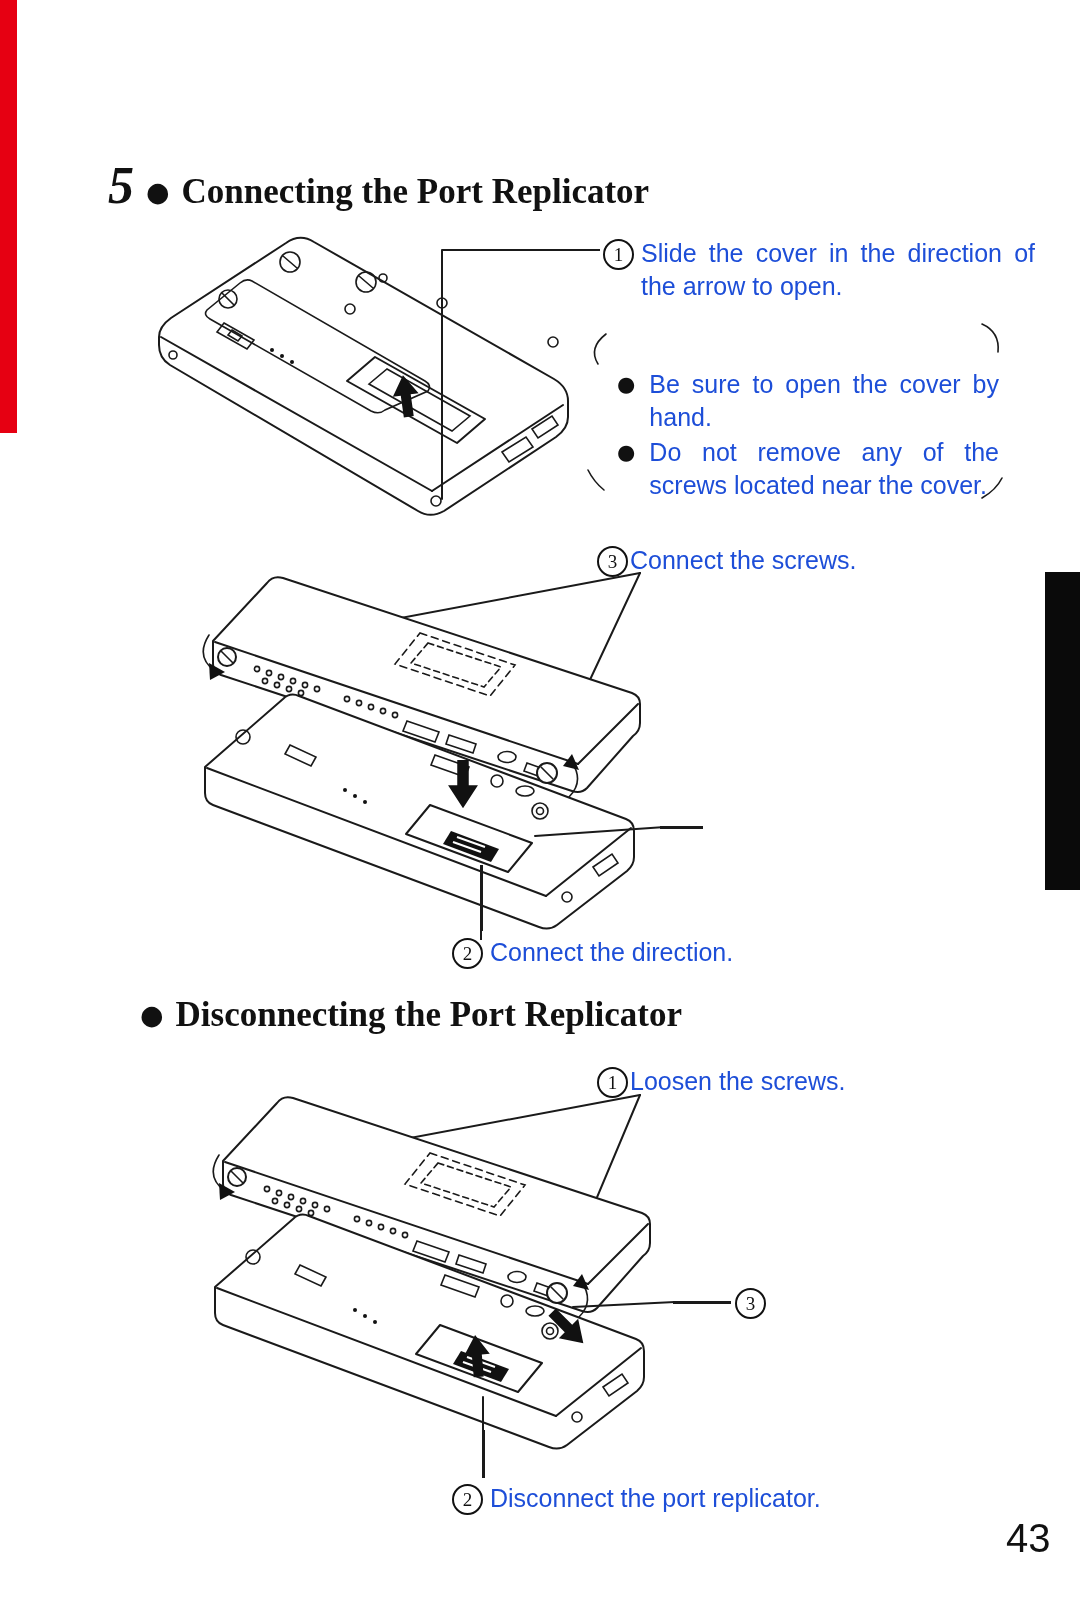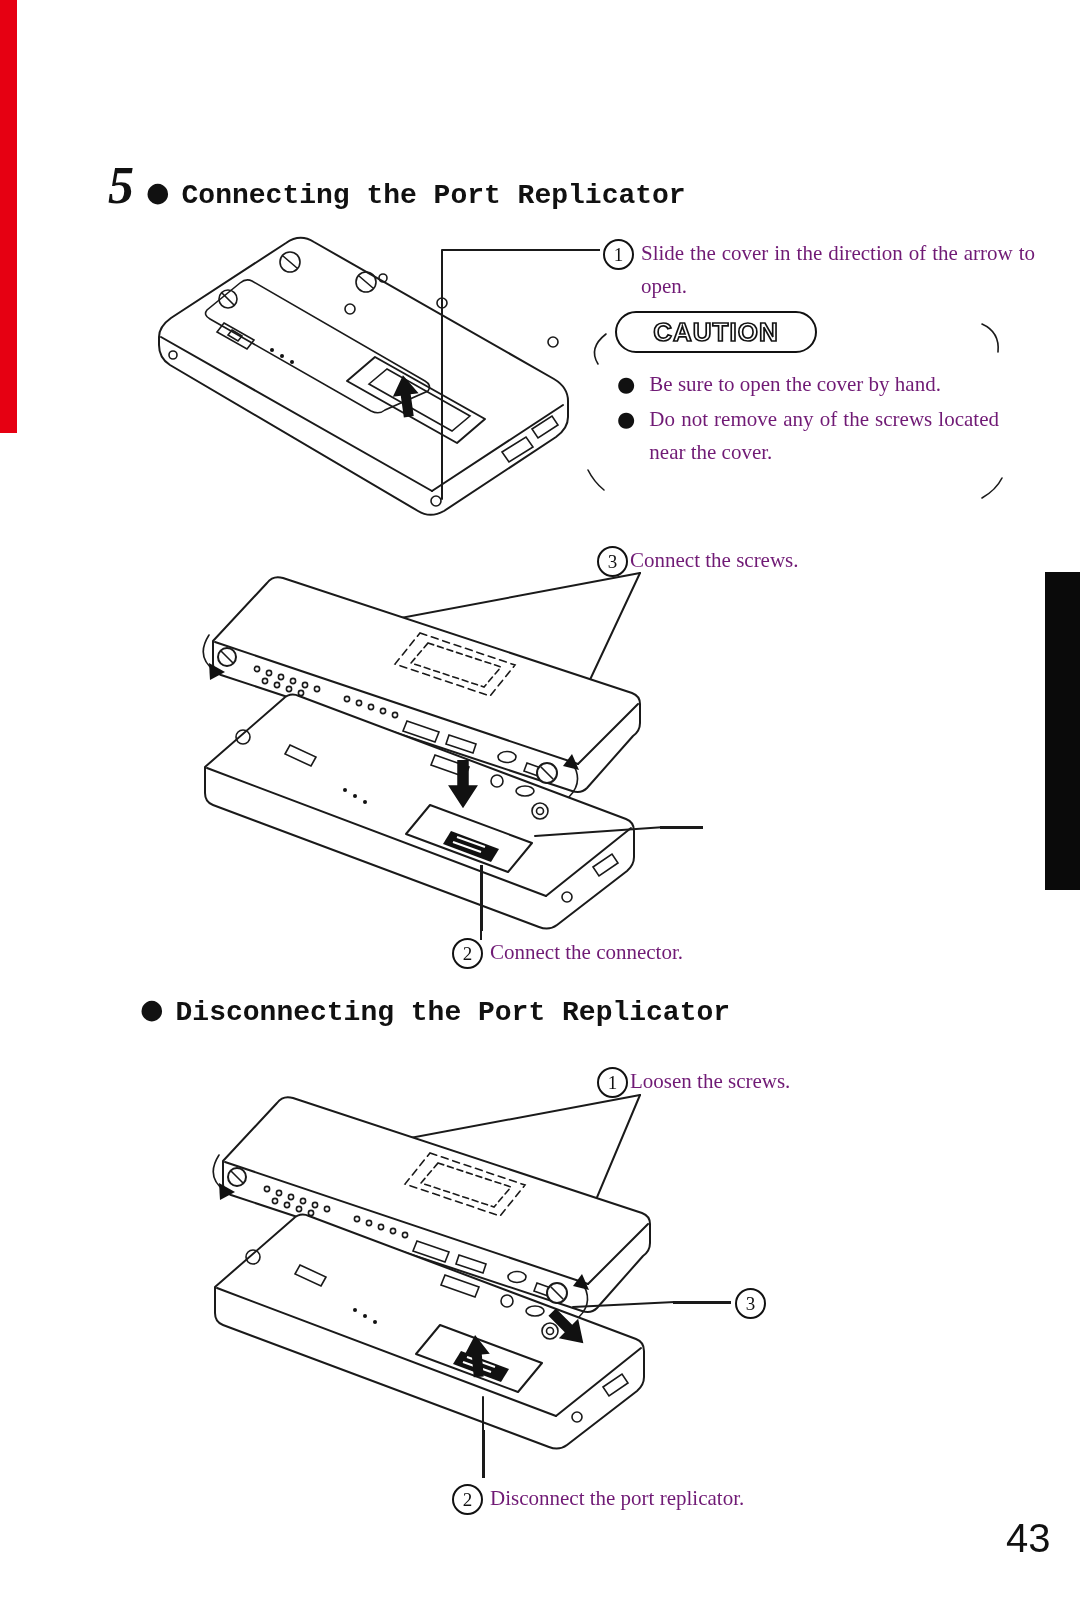--- a/index.html
+++ b/index.html
@@ -1,30 +1,30 @@
 <!DOCTYPE html>
 <html><head>
 <meta charset="utf-8">
 <style>
   html,body{margin:0;padding:0;background:#888;}
   #page{position:relative;width:1080px;height:1607px;background:#ffffff;overflow:hidden;
         font-family:"Liberation Serif",serif;color:#111;}
   .abs{position:absolute;}
-  .serif{font-family:Liberation Serif, serif;font-size:21px;line-height:33px;color:#701a75;}
+  .serif{font-family:Liberation Sans, sans-serif;font-size:25px;line-height:33px;color:#1d4ed8;}
   .just{text-align:justify;}
   .step{display:flex;align-items:flex-start;}
   .circ{flex:0 0 auto;width:27px;height:27px;border:2px solid #111;border-radius:50%;
         display:flex;align-items:center;justify-content:center;
         font-size:19px;line-height:1;margin:2px 7px 0 0;font-family:"Liberation Serif",serif;}
   .heading{display:flex;align-items:baseline;}
   .num5{font-family:"Liberation Serif",serif;font-style:italic;font-weight:bold;font-size:52px;
         line-height:1;margin-right:12px;}
   .hdot{font-family:"DejaVu Sans",sans-serif;font-size:27px;line-height:1;margin-right:12px;
         position:relative;top:-2px;}
-  .htitle{font-family:Liberation Mono, monospace;font-weight:bold;font-size:28px;line-height:1;}
+  .htitle{font-family:Liberation Serif, serif;font-weight:bold;font-size:35px;line-height:1;}
   .callout{font-family:"Liberation Sans",sans-serif;font-weight:bold;font-size:27px;line-height:34px;}
   .pagenum{font-family:"Liberation Sans",sans-serif;font-size:40px;line-height:1;}
   .bullets{width:382px;}
   .bullet-row{display:flex;align-items:flex-start;margin-bottom:2px;}
   .bdot{font-family:"DejaVu Sans",sans-serif;font-size:21px;line-height:33px;margin-right:14px;flex:0 0 auto;}
   .hline{background:#1a1a1a;height:2.5px;}
   .vline{background:#1a1a1a;width:2.5px;}
   svg{display:block;}
   .ln{stroke:#1a1a1a;stroke-width:2;fill:none;stroke-linecap:round;stroke-linejoin:round;}
   .lnthin{stroke:#1a1a1a;stroke-width:1.6;fill:none;stroke-linecap:round;}
@@ -157,25 +157,20 @@
     <div class="serif just" style="width:398px;">Slide the cover in the direction of the arrow to open.</div>
   </div>
 
   <svg class="abs" width="436" height="205" viewBox="0 0 436 205" style="left:578px;top:300px;">
     <path class="lnthin" d="M28,34 Q10,48 20,64"></path>
     <path class="lnthin" d="M404,24 Q422,32 420,52"></path>
     <path class="lnthin" d="M10,170 Q16,182 26,190"></path>
     <path class="lnthin" d="M424,178 Q418,190 404,198"></path>
   </svg>
 
-  <div class="abs" style="left:615px;top:311px;border:2.5px solid #111;border-radius:24px;padding:2px 10px;">
-    <svg width="178" height="34">
-      <text x="89" y="26" text-anchor="middle" font-family="Liberation Sans, sans-serif" font-size="26" font-weight="bold" letter-spacing="1" fill="#ffffff" stroke="#111" stroke-width="1.7">CAUTION</text>
-    </svg>
-  </div>
 
   <div class="abs bullets" style="left:617px;top:368px;">
     <div class="bullet-row">
       <span class="bdot">●</span>
       <div class="serif just" style="width:384px;">Be sure to open the cover by hand.</div>
     </div>
     <div class="bullet-row">
       <span class="bdot">●</span>
       <div class="serif just" style="width:384px;">Do not remove any of the screws located near the cover.</div>
     </div>
@@ -193,21 +188,21 @@
     <use href="#arr" class="fillink" transform="translate(268,218) rotate(180) scale(1.15)"></use>
     <path class="ln" stroke-width="2.2" d="M340,271 L470,262"></path>
     <path class="ln" stroke-width="2.5" d="M286,302 L286,375"></path>
   </svg>
 
   <div class="abs hline" style="left:660px;top:826px;width:43px;"></div>
 
   <div class="abs vline" style="left:480px;top:865px;height:66px;"></div>
   <div class="abs step" style="left:452px;top:936px;">
     <span class="circ">2</span>
-    <div class="serif">Connect the connector.</div>
+    <div class="serif">Connect the direction.</div>
   </div>
 
   <div class="abs heading" style="left:140px;top:997px;">
     <span class="hdot">●</span>
     <span class="htitle">Disconnecting the Port Replicator</span>
   </div>
 
   <div class="abs step" style="left:597px;top:1065px;">
     <span class="circ" style="margin-right:2px;">1</span>
     <div class="serif">Loosen the screws.</div>

